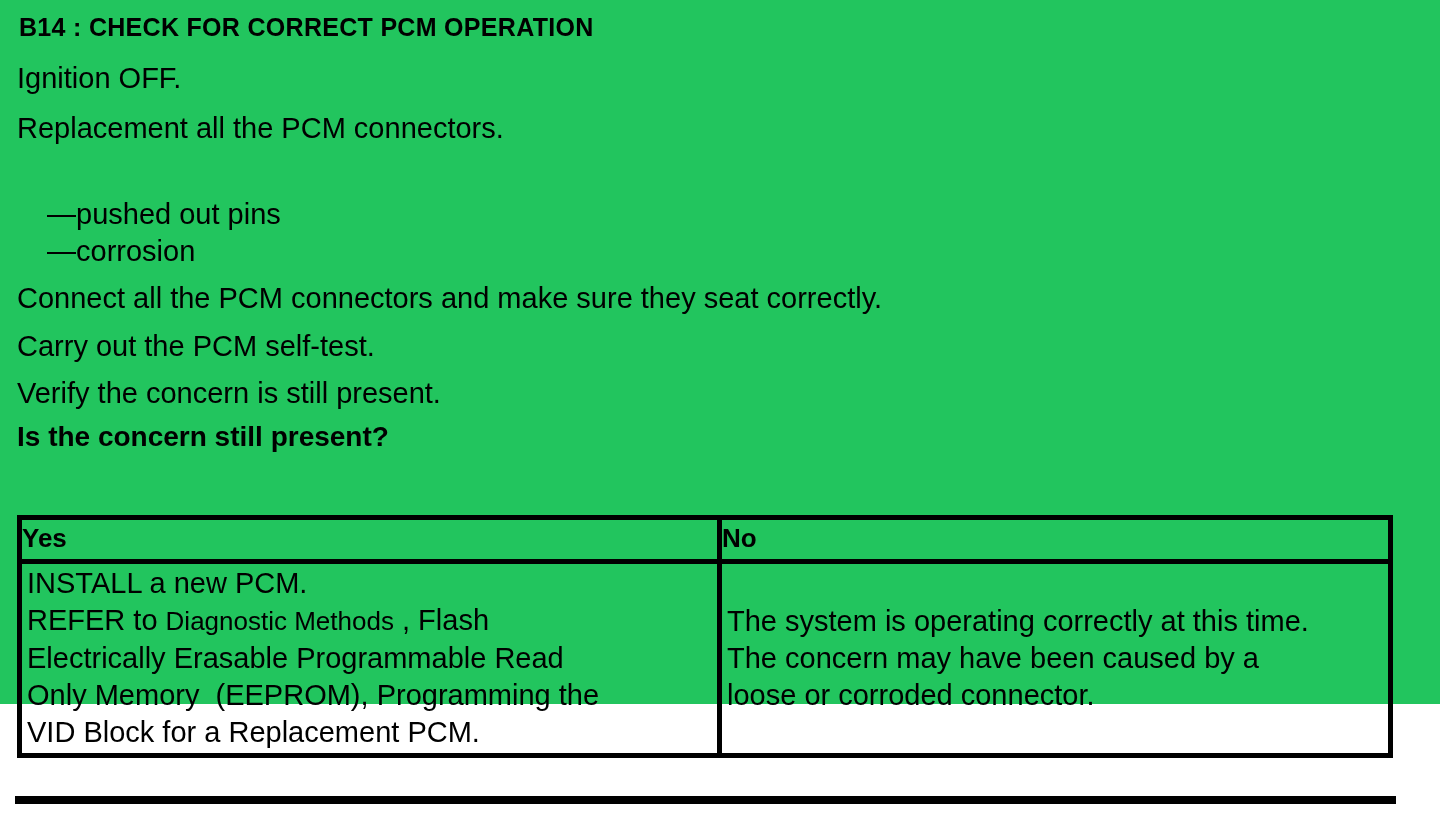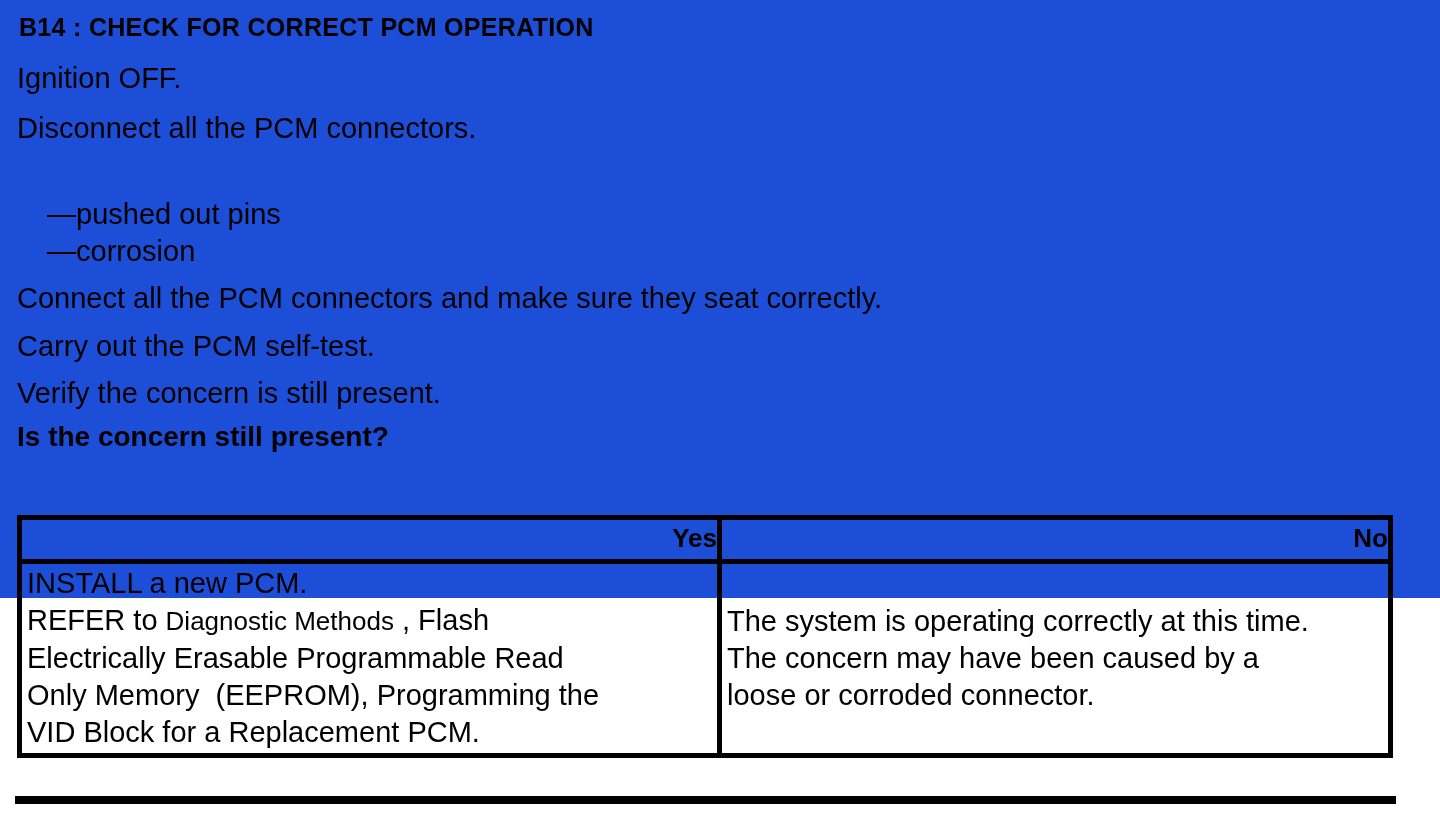--- a/index.html
+++ b/index.html
@@ -6,22 +6,22 @@
   html, body { width: 1440px; height: 822px; }
   body {
     background: #ffffff;
     color: #000000;
     font-family: "Liberation Sans", sans-serif;
     overflow: hidden;
   }
   .page {
     position: relative;
     width: 1440px;
-    height: 598px;
-    background: #1d4ed8;
+    height: 704px;
+    background: #22c55e;
   }
   .abs { position: absolute; }
   .title {
     left: 19px; top: 13px;
     font-size: 25px;
     font-weight: bold;
     letter-spacing: 0.3px;
     white-space: nowrap;
   }
   .bodyline {
@@ -38,21 +38,21 @@
     width: 1371px;
     border-collapse: collapse;
     table-layout: fixed;
   }
   .result-table th, .result-table td {
     border: 5px solid #000000;
   }
   .result-table th {
     font-size: 26px;
     font-weight: bold;
-    text-align: right;
+    text-align: left;
     padding: 3px 0 5px 0;
     margin-top: 24px;
   }
   .col-yes { width: 700px; }
   .col-no  { width: 671px; }
   .result-table td {
     height: 188px;
     font-size: 29px;
     line-height: 37px;
     padding: 1px 4px 2px 5px;
@@ -68,21 +68,21 @@
   }
 </style>
 </head>
 <body>
 
 <div class="page">
 
   <div class="abs title">B14 : CHECK FOR CORRECT PCM OPERATION</div>
 
   <div class="abs bodyline" style="top:60px">Ignition OFF.</div>
-  <div class="abs bodyline" style="top:110px">Disconnect all the PCM connectors.</div>
+  <div class="abs bodyline" style="top:110px">Replacement all the PCM connectors.</div>
   <div class="abs bodyline dashline" style="top:196px">—pushed out pins</div>
   <div class="abs bodyline dashline" style="top:233px">—corrosion</div>
   <div class="abs bodyline" style="top:280px">Connect all the PCM connectors and make sure they seat correctly.</div>
   <div class="abs bodyline" style="top:328px">Carry out the PCM self-test.</div>
   <div class="abs bodyline" style="top:375px">Verify the concern is still present.</div>
   <div class="abs bodyline question" style="top:419px">Is the concern still present?</div>
 
   <table class="result-table">
     <colgroup>
         <col class="col-yes">

